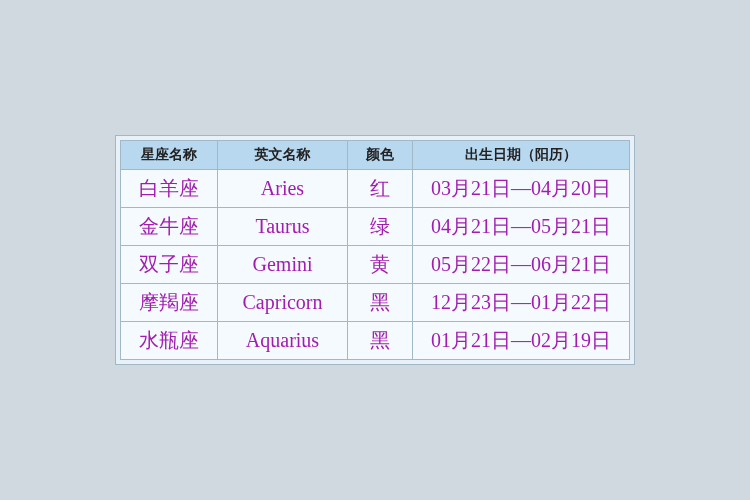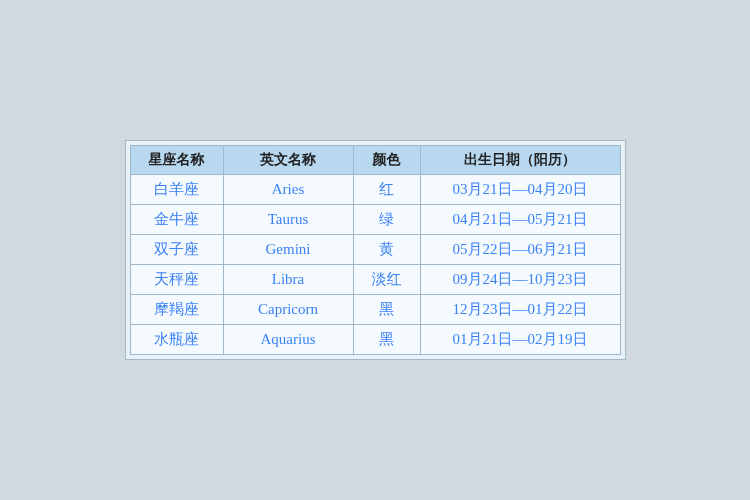--- a/index.html
+++ b/index.html
@@ -31,27 +31,27 @@
     thead th {
       background-color: #b8d8f0;
       color: #222;
       font-weight: bold;
       font-size: 14px;
     }
     tbody tr {
       background-color: #f5faff;
     }
     td {
-      color: #3b82f6;
-      font-size: 15px;
+      color: #a21caf;
+      font-size: 20px;
     }
     .col-cn { width: 90px; }
     .col-en { width: 130px; }
     .col-color { width: 60px; margin-left: 31px; }
-    .col-date { width: 200px; }
+    .col-date { width: 216px; }
   </style>
 </head>
 <body>
 
 <div class="table-container">
   <table>
     <thead>
       <tr>
         <th class="col-cn">星座名称</th>
         <th class="col-en">英文名称</th>
@@ -72,26 +72,20 @@
           <td class="col-color">绿</td>
           <td class="col-date">04月21日—05月21日</td>
         </tr>
         <tr>
           <td class="col-cn">双子座</td>
           <td class="col-en">Gemini</td>
           <td class="col-color">黄</td>
           <td class="col-date">05月22日—06月21日</td>
         </tr>
         <tr>
-          <td class="col-cn">天秤座</td>
-          <td class="col-en">Libra</td>
-          <td class="col-color">淡红</td>
-          <td class="col-date">09月24日—10月23日</td>
-        </tr>
-        <tr>
           <td class="col-cn">摩羯座</td>
           <td class="col-en">Capricorn</td>
           <td class="col-color">黑</td>
           <td class="col-date">12月23日—01月22日</td>
         </tr>
         <tr>
           <td class="col-cn">水瓶座</td>
           <td class="col-en">Aquarius</td>
           <td class="col-color">黑</td>
           <td class="col-date">01月21日—02月19日</td>

